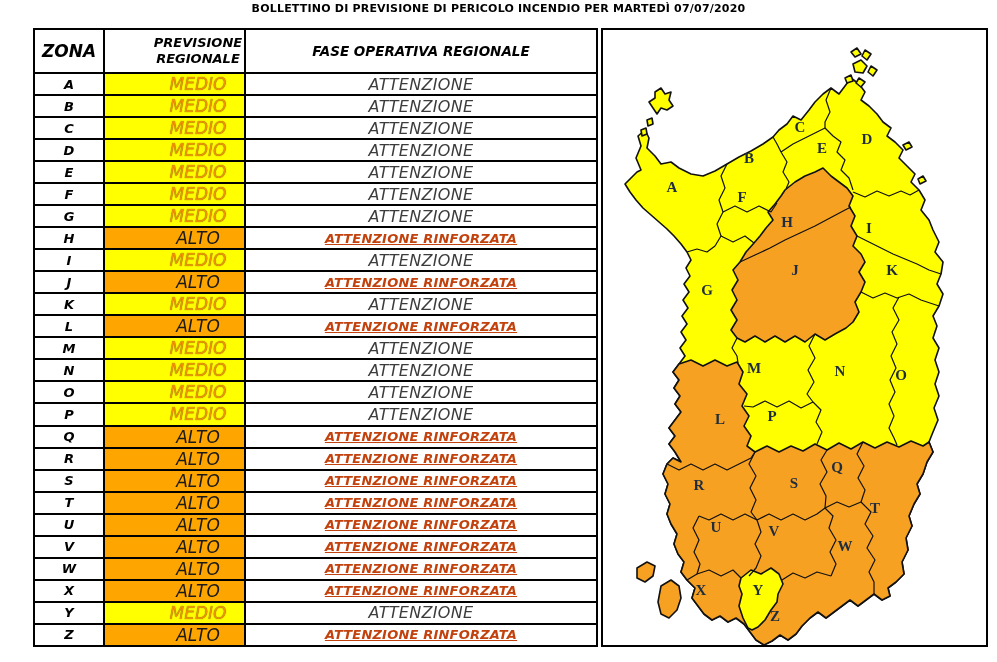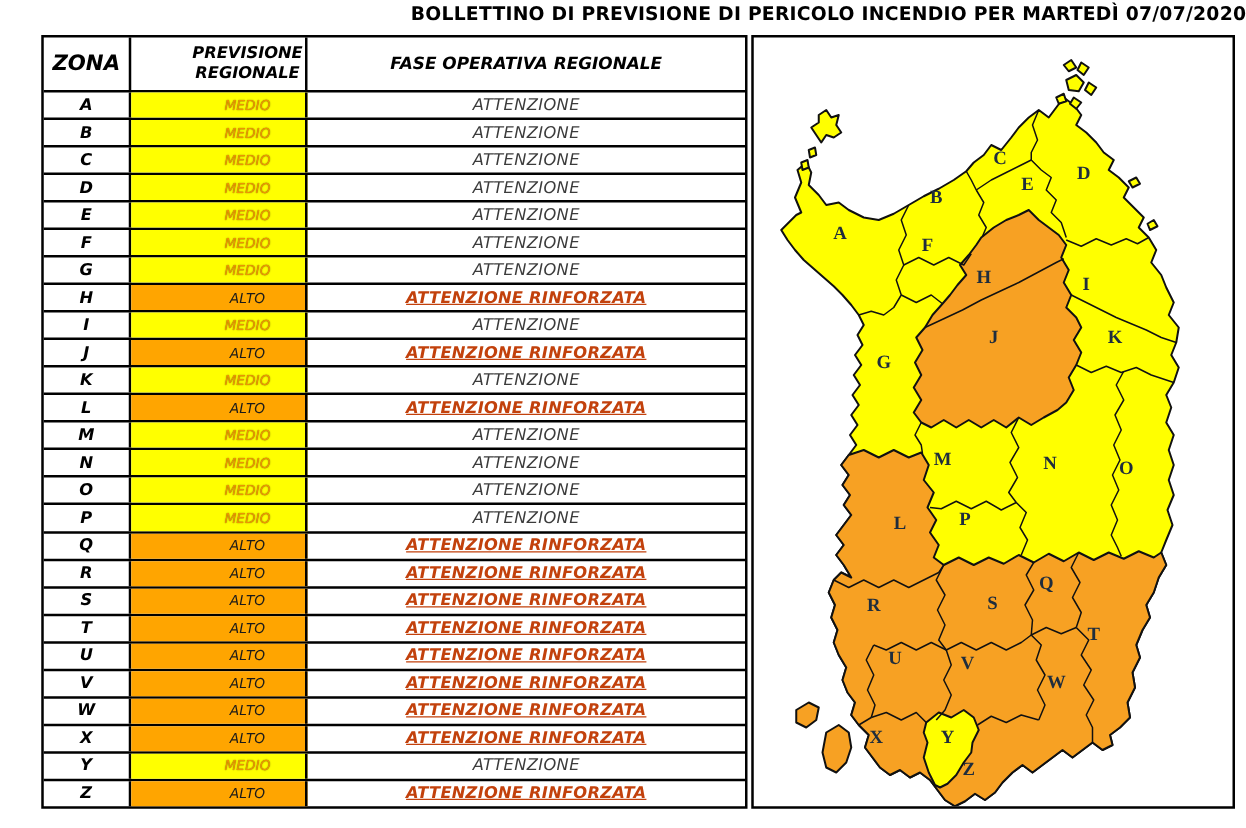--- a/index.html
+++ b/index.html
@@ -1,37 +1,37 @@
 <!DOCTYPE html>
 <html style="--medio-bg: #FFFF00; --alto-bg: #FFA500; --medio-text: #EF9400; --alto-text: #1A1A1A; --map-medio: #FFFF00; --map-alto: #F7A123; --map-label: #1F2D3D;"><head>
 <meta charset="utf-8">
 <style>
   html,body{margin:0;padding:0;}
   body{width:997px;height:662px;background:#fff;position:relative;
        font-family:"DejaVu Sans","Liberation Sans",sans-serif;overflow:hidden;}
 
-  .title{position:absolute;top:2px;left:0;width:100%;text-align:right;
-         font-weight:bold;font-size:15px;color:#000;letter-spacing:.2px;}
+  .title{position:absolute;top:2px;left:0;width:100%;text-align:center;
+         font-weight:bold;font-size:11px;color:#000;letter-spacing:.2px;}
 
   
   .ztable{position:absolute;left:33px;top:28px;width:565px;height:619px;
           border:2px solid #000;box-sizing:border-box;display:flex;flex-direction:column;background:#fff;font-style:italic;}
   .thead{display:flex;height:42px;border-bottom:2px solid #000;flex:none;}
   .trow{display:flex;flex:1;border-bottom:2px solid #000;}
   .trow:last-child{border-bottom:none;}
   .c{display:flex;align-items:center;justify-content:center;box-sizing:border-box;text-align:center;}
   .zona{width:70px;border-right:2px solid #000;flex:none;}
   .prev{width:141px;border-right:2px solid #000;flex:none;padding-left:47px;}
   .fase{flex:1;}
   .thead .zona{font-weight:bold;font-size:17px;}
   .thead .prev{font-weight:bold;font-size:13px;line-height:1.25;flex-direction:column;}
   .thead .fase{font-weight:bold;font-size:13.5px;text-align:center;}
   .trow .zona{font-weight:bold;font-size:13px;color:#000;}
-  .trow .prev{font-size:11px;}
-  .trow .fase{font-size:13px;}
+  .trow .prev{font-size:17px;}
+  .trow .fase{font-size:16px;}
   .prev.lvl-MEDIO{background:var(--medio-bg);color:var(--medio-text);text-shadow:0 0 1px rgba(70,60,0,.85);}
   .prev.lvl-ALTO{background:var(--alto-bg);color:var(--alto-text);}
   .fase.ph-MEDIO{color:#3c3c3c;letter-spacing:.3px;}
   .fase.ph-ALTO{color:#c2410c;font-weight:bold;text-decoration:underline;font-size:13px;letter-spacing:.2px;text-align:center;}
 
   
   .mapbox{position:absolute;left:601px;top:28px;width:387px;height:619px;
           border:2px solid #000;box-sizing:border-box;background:#fff;}
   .mapbox svg{display:block;width:100%;height:100%;}
   .coast{stroke:#111;stroke-width:1.6;stroke-linejoin:round;}

